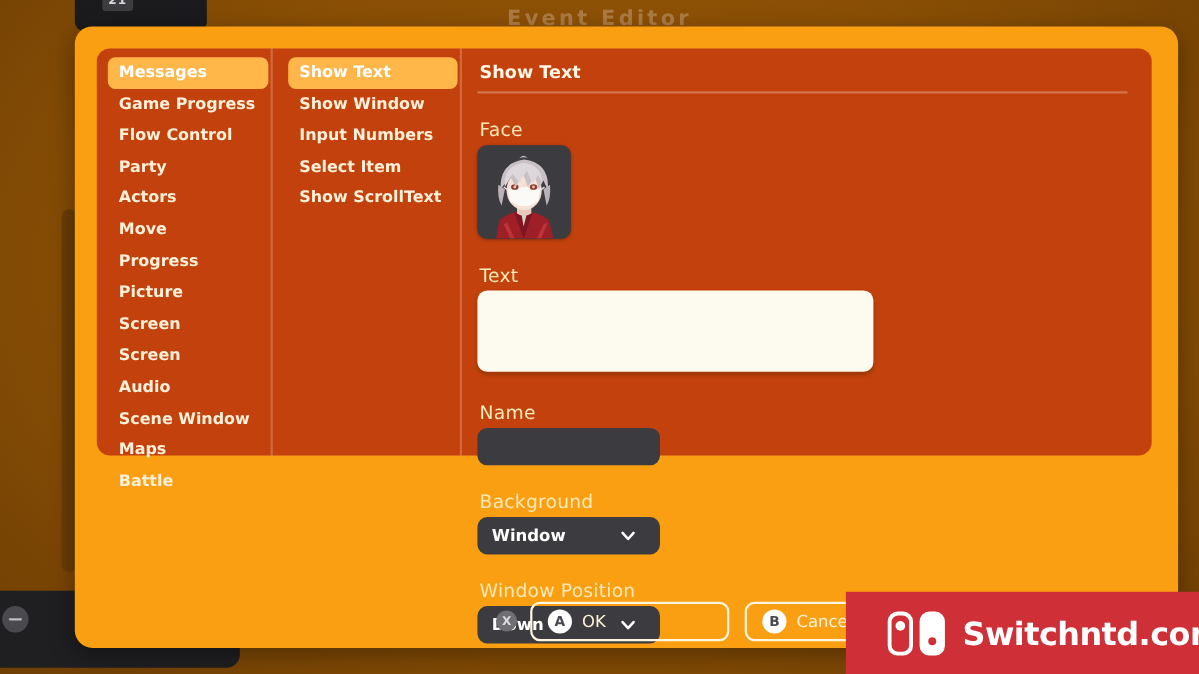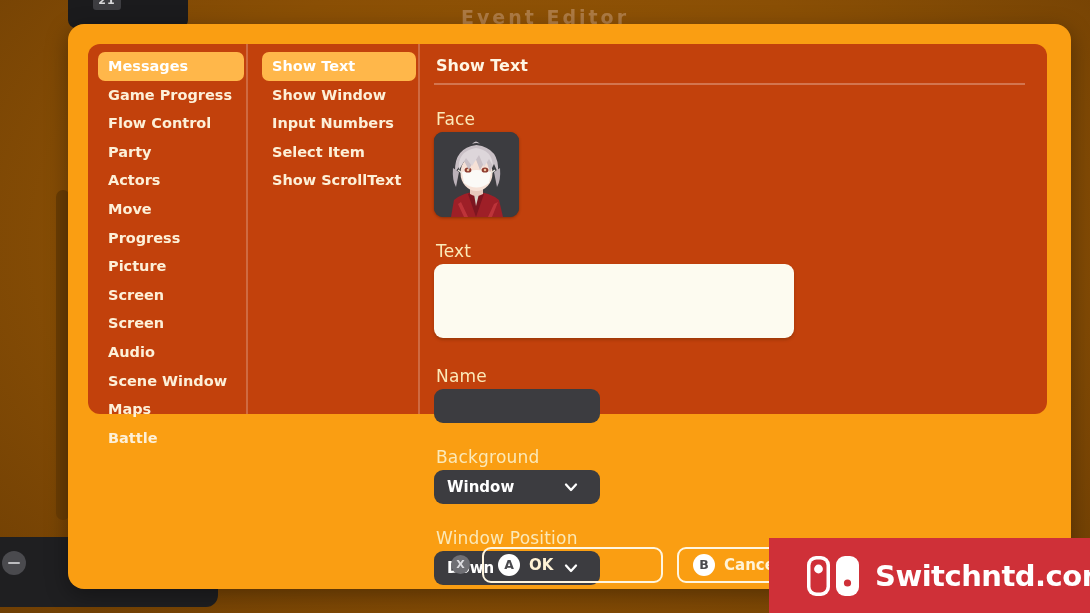--- a/index.html
+++ b/index.html
@@ -335,21 +335,21 @@
     background: #ffffff;
     color: #4a4a4e;
     font-size: 12.5px;
     font-weight: bold;
     text-align: center;
     line-height: 22px;
     flex: 0 0 auto;
   }
   .btn-label {
     font-size: 15px;
-    font-weight: bold;
+    font-weight: normal;
     color: #fff3d6;
     white-space: nowrap;
   }
 
   
   .watermark {
     position: absolute;
     right: 0;
     bottom: 0;
     width: 321px;

